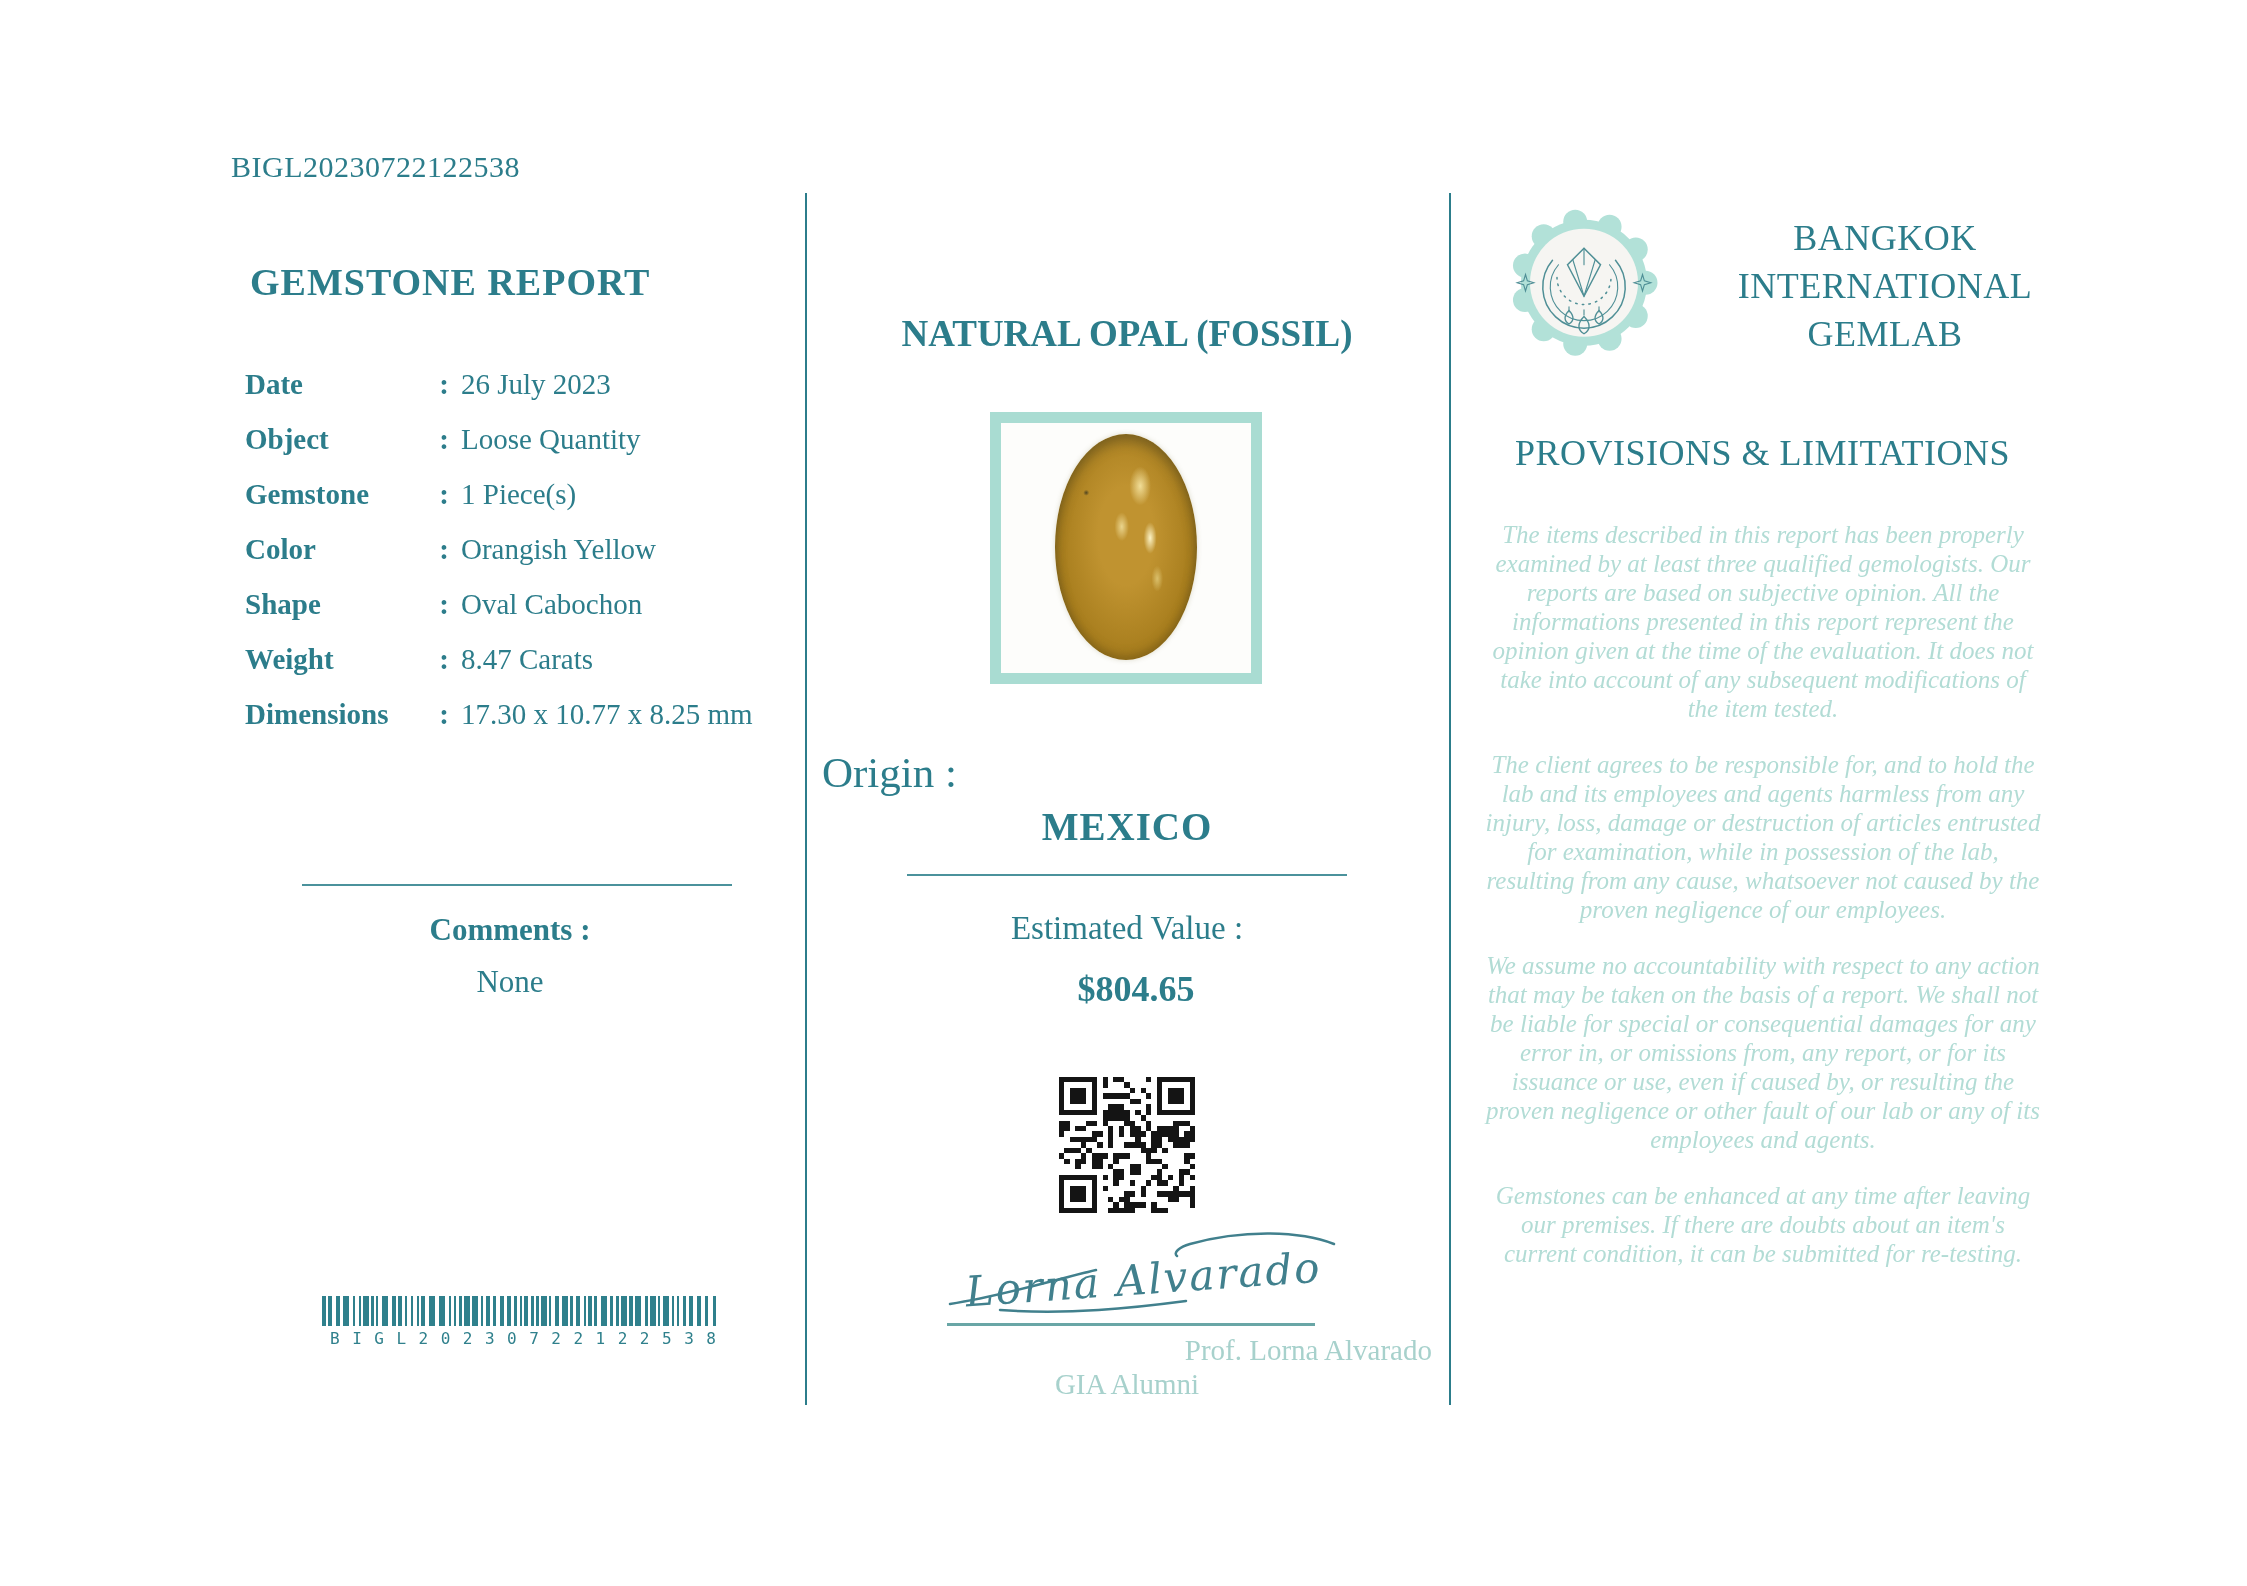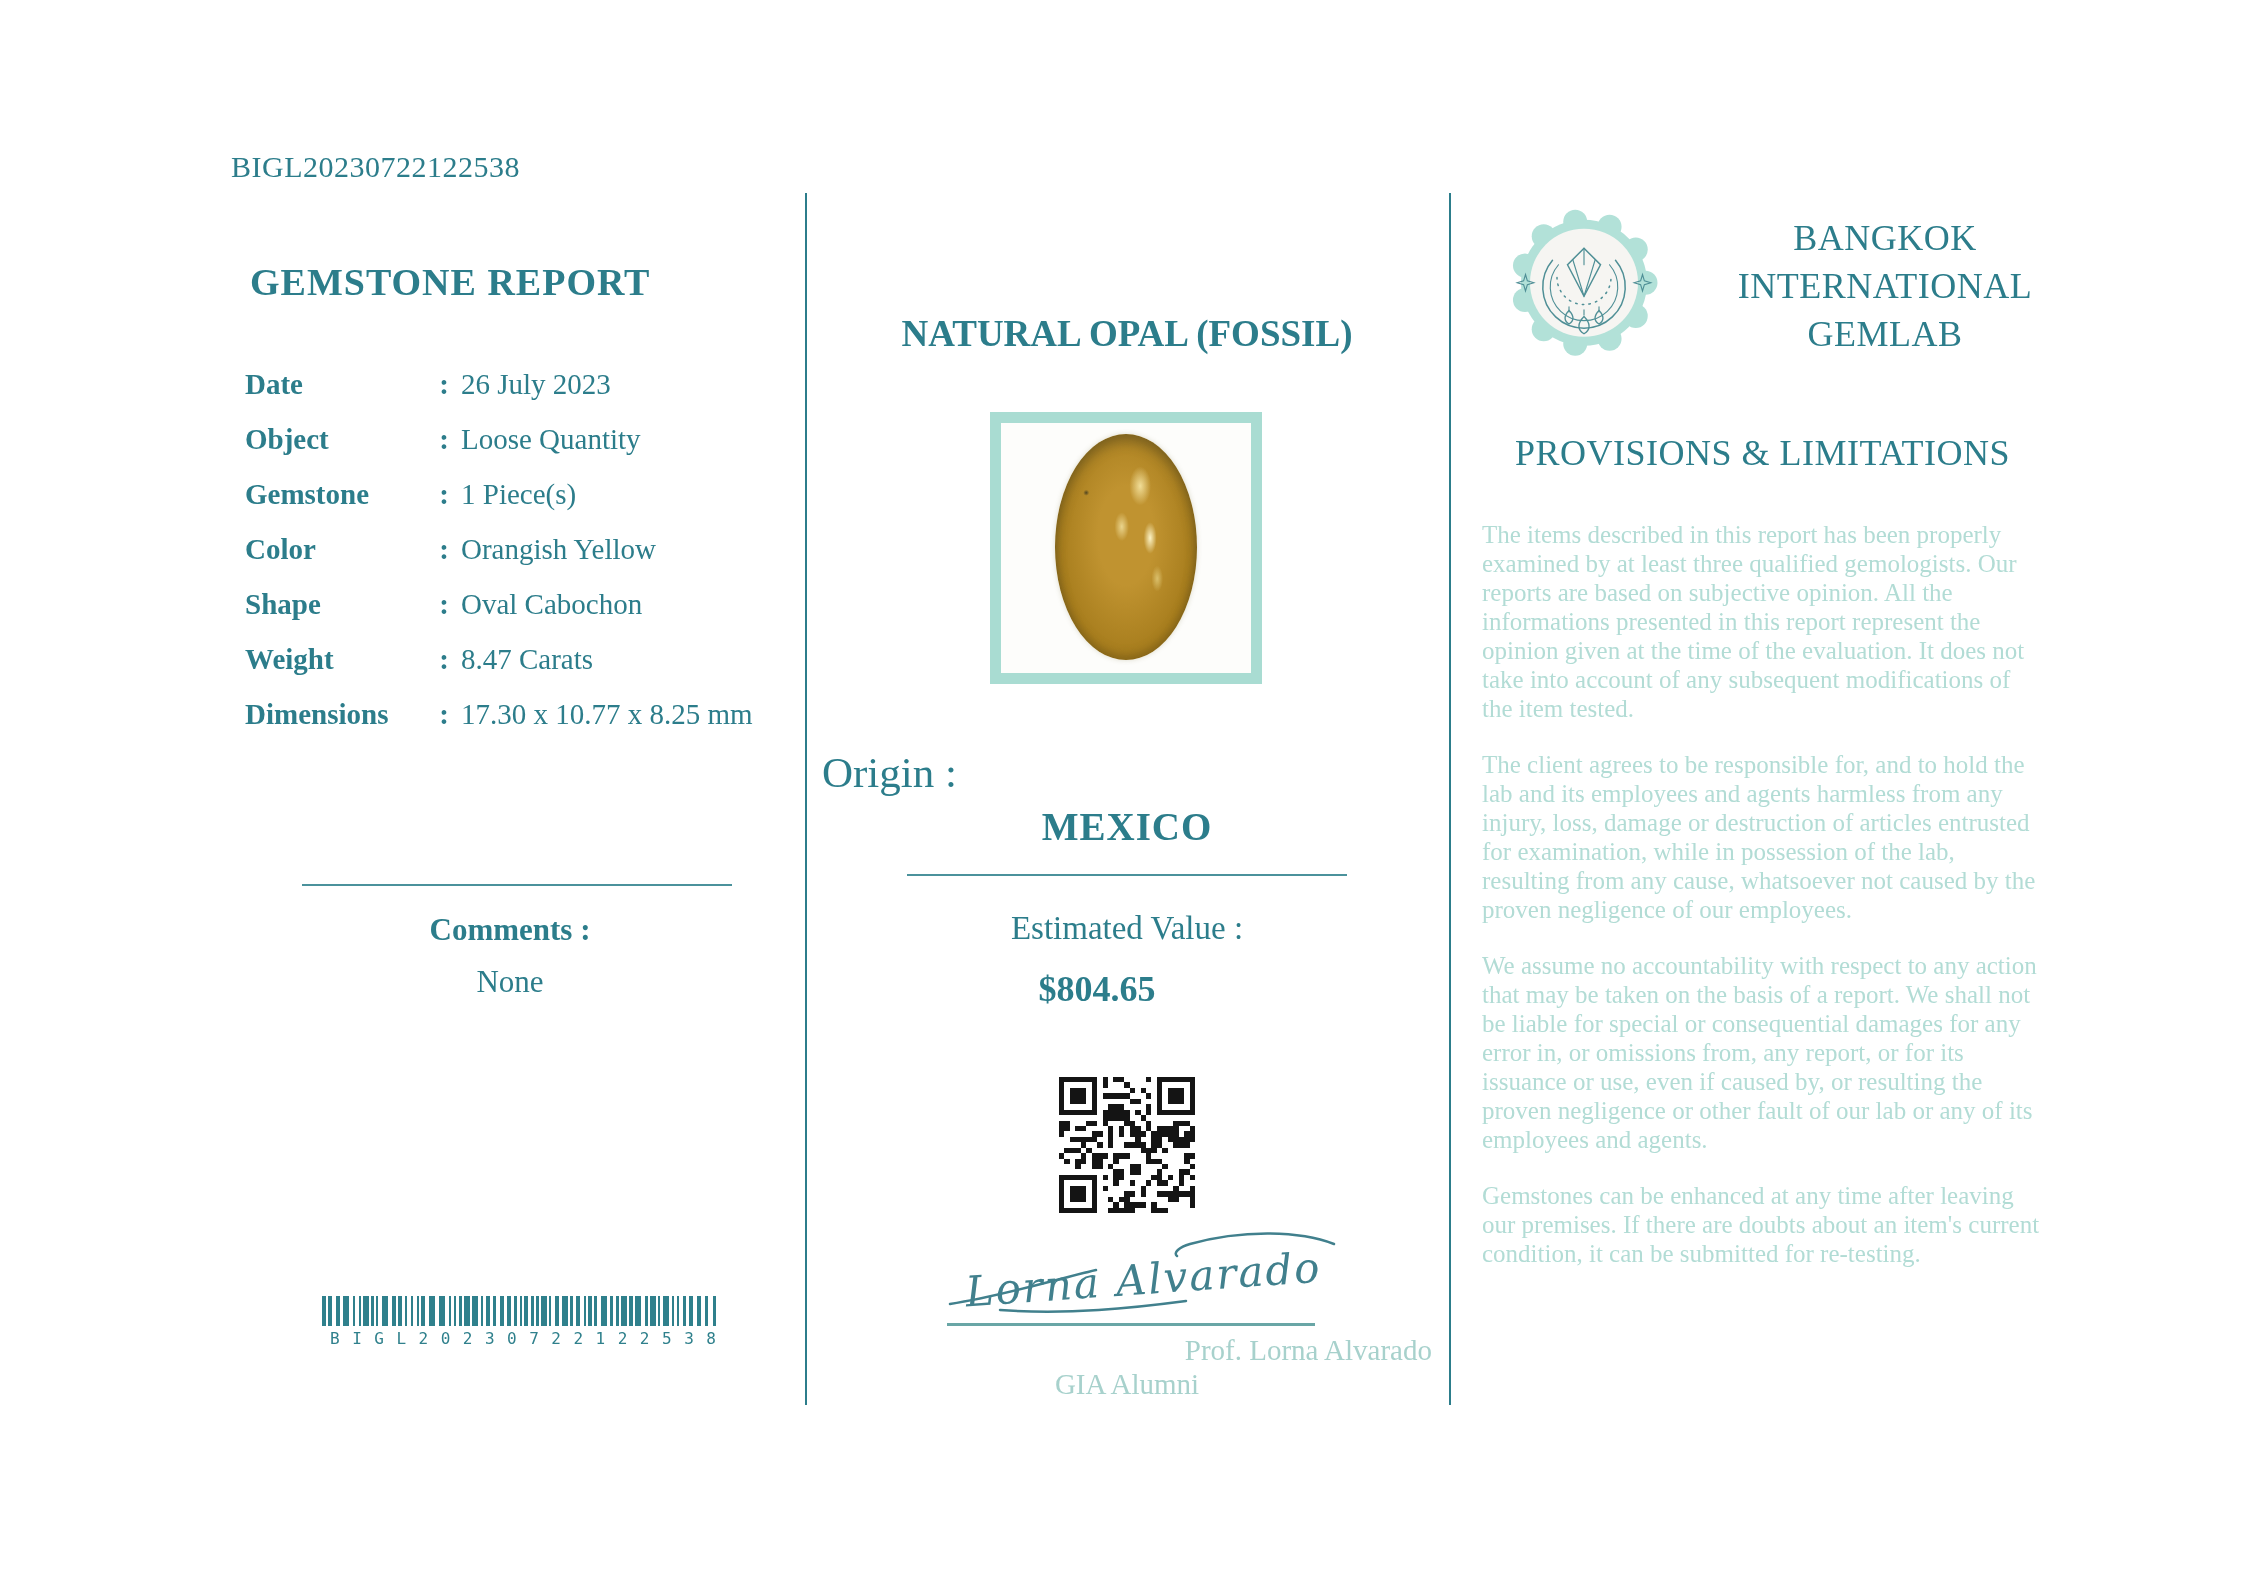--- a/index.html
+++ b/index.html
@@ -42,41 +42,41 @@
       radial-gradient(ellipse 15px 27px at 60% 23%, rgba(250,235,170,.85), rgba(250,235,170,0) 72%),
       radial-gradient(ellipse 10px 20px at 47% 41%, rgba(252,240,180,.7), rgba(252,240,180,0) 72%),
       radial-gradient(ellipse 9px 22px at 67% 46%, rgba(255,248,205,.95), rgba(255,248,205,0) 72%),
       radial-gradient(ellipse 8px 18px at 72% 64%, rgba(240,225,150,.6), rgba(240,225,150,0) 72%),
       radial-gradient(ellipse at 50% 45%, #c09330 28%, #a87e1e 66%, #8c6a15 96%);
     box-shadow: inset 0 8px 12px rgba(60,55,30,.4), inset 0 -5px 10px rgba(90,70,20,.35), 0 0 5px rgba(120,110,60,.25)}
   .origin-label{position:absolute;left:822px;top:748px;width:610px;text-align:left;font-size:43px;color:var(--teal)}
   .origin-value{position:absolute;left:822px;top:804px;width:610px;text-align:center;font-size:39px;font-weight:bold;color:var(--teal);letter-spacing:1px}
   .hr-mid{position:absolute;left:907px;top:874px;width:440px;height:2px;background:var(--rule)}
   .est-label{position:absolute;left:822px;top:910px;width:610px;text-align:center;font-size:33px;color:var(--teal)}
-  .est-value{position:absolute;left:792px;top:968px;width:610px;text-align:center;font-size:36px;font-weight:bold;color:var(--teal)}
+  .est-value{position:absolute;left:831px;top:968px;width:610px;text-align:center;font-size:36px;font-weight:bold;color:var(--teal)}
   .qr{position:absolute;left:1059px;top:1077px;width:136px;height:136px}
   .qr svg{width:100%;height:100%;fill:var(--qr);shape-rendering:crispEdges}
   .sig-svg{position:absolute;left:948px;top:1228px;width:392px;height:92px}
   .sig-svg path{stroke:var(--sig);stroke-width:2.5;fill:none;stroke-linecap:round}
   .sig-svg text{fill:var(--sig);font-family:"DejaVu Serif","Liberation Serif",serif;
     font-style:italic;font-size:42px;letter-spacing:2px}
   .sig-line{position:absolute;left:947px;top:1323px;width:368px;height:3px;background:#69a6a6}
   .sig-name{position:absolute;left:822px;top:1334px;width:610px;text-align:right;font-size:29px;color:var(--signatory)}
   .sig-title{position:absolute;left:822px;top:1368px;width:610px;text-align:center;font-size:29px;color:var(--signatory)}
 
   
   .logo{position:absolute;left:1509px;top:206px;width:150px;height:158px}
   .logo .mintfill{fill:var(--badge)}
   .logo .art{stroke:#4f8f96;stroke-width:2;fill:none;stroke-linecap:round}
   .lab-name{position:absolute;left:1705px;top:214px;width:360px;text-align:center;
     font-size:36px;line-height:48px;color:var(--teal);letter-spacing:.5px}
   .prov-title{position:absolute;left:1475px;top:432px;width:575px;text-align:center;
     font-size:36px;color:var(--teal);letter-spacing:.5px}
-  .prov{position:absolute;left:1482px;top:520px;width:562px;
-    font-size:25px;line-height:29px;color:var(--mint)}
+  .prov{position:absolute;left:1482px;top:520px;width:562px;text-align:center;
+    font-style:italic;font-size:25px;line-height:29px;color:var(--mint)}
   .prov p{margin:0 0 27px 0}
 </style>
 </head>
 <body>
 
 <div class="sheet">
 
   <div class="report-no">BIGL20230722122538</div>
 
   <div class="vdiv d1"></div>

